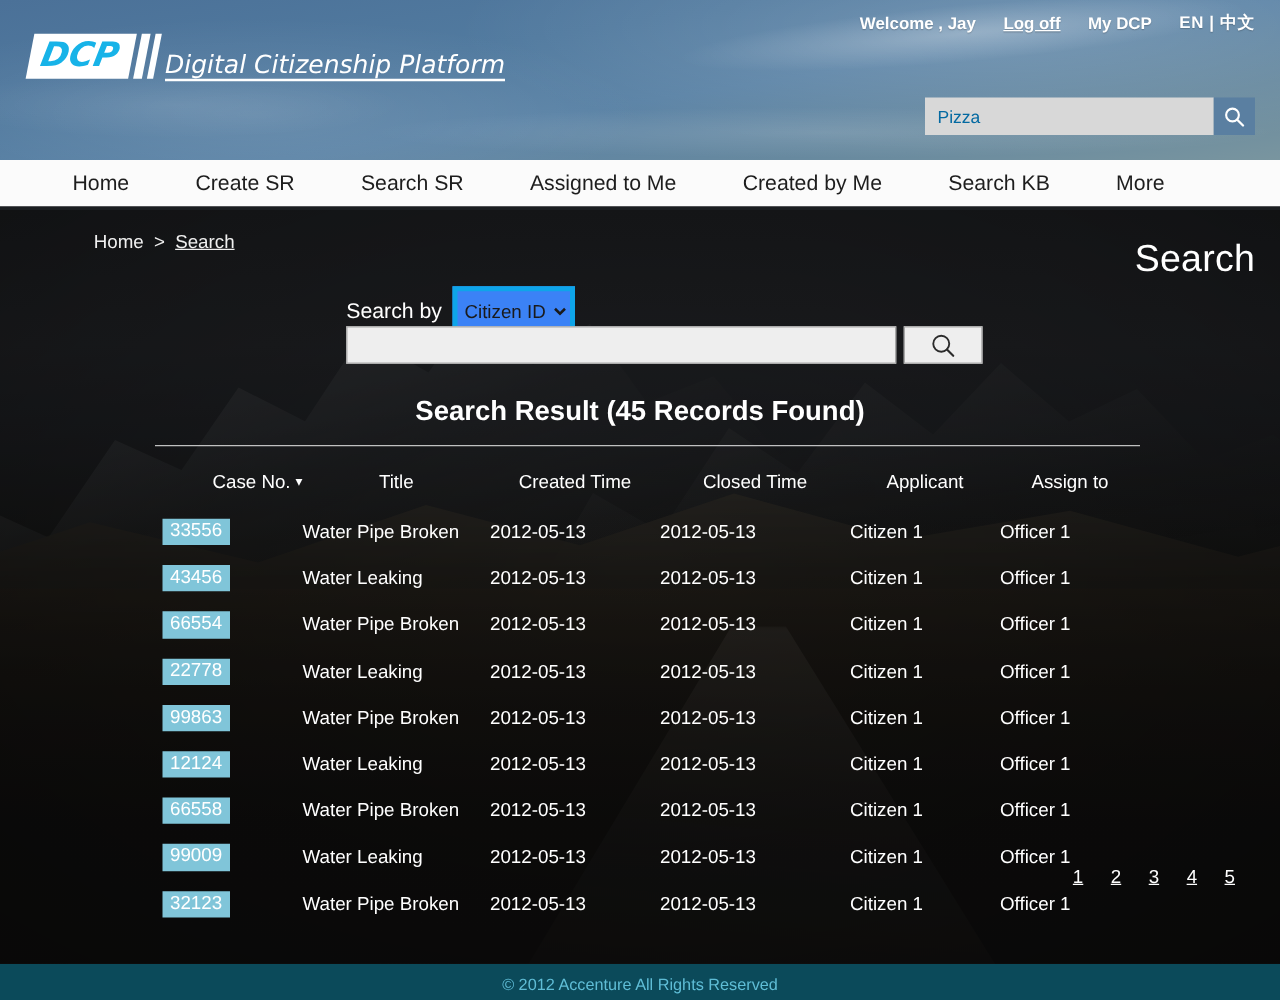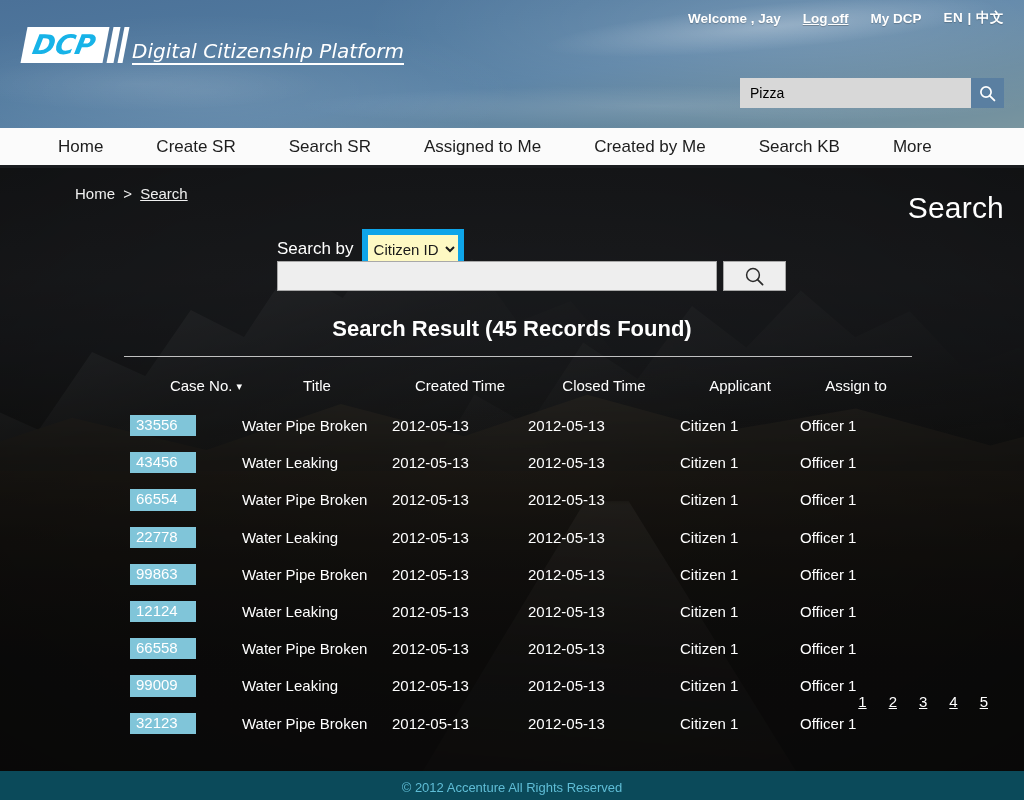--- a/index.html
+++ b/index.html
@@ -93,21 +93,21 @@
   
   .gsearch {
     position: absolute; right: 20px; top: 78px;
     display: flex; height: 30px;
   }
   .gsearch-input {
     width: 231px; height: 30px;
     background: #d8d8d8;
     border: none; outline: none;
     font-family: "Liberation Sans", sans-serif;
-    font-size: 14px; color: #000000;
+    font-size: 14px; color: #0369a1;
     padding: 0 10px;
   }
   .gsearch-btn {
     width: 33px; height: 30px;
     background: #5a7fa1;
     border: none; cursor: pointer;
     display: flex; align-items: center; justify-content: center;
     padding: 0;
   }
 
@@ -195,22 +195,22 @@
 
   
   .searchby-row {
     position: absolute; left: 277px; top: 61px;
     display: flex; align-items: center;
   }
   .searchby-label { color: #ffffff; font-size: 17px; margin-right: 8px; }
   .searchby-select {
     font-family: "Liberation Sans", sans-serif;
     font-size: 15px; color: #1a1a1a;
-    background: #fef9c3;
-    border: 6px solid #0ea5e9;
+    background: #3b82f6;
+    border: 4px solid #0ea5e9;
     height: 40px; padding: 0 2px;
     outline: none; cursor: pointer;
   }
 
   .searchfield-row {
     position: absolute; left: 277px; top: 93px;
     display: flex; align-items: center; gap: 6px;
   }
   .search-input {
     width: 440px; height: 30px;
@@ -273,21 +273,21 @@
     font-size: 15px;
     padding: 8px 0;
     text-align: left;
     white-space: nowrap;
   }
   .results td.cell-case { text-align: left; padding-left: 6px; }
   .case-badge {
     display: inline-block;
     background: #80c5d9;
     color: #ffffff;
-    padding: 2px 18px 3px 6px;
+    padding: 2px 6px 3px 6px;
     font-size: 15px;
     line-height: 1.08;
     cursor: pointer;
   }
 
   
   .pagination {
     position: absolute; right: 36px; top: 525px;
     display: flex; gap: 22px;
   }

